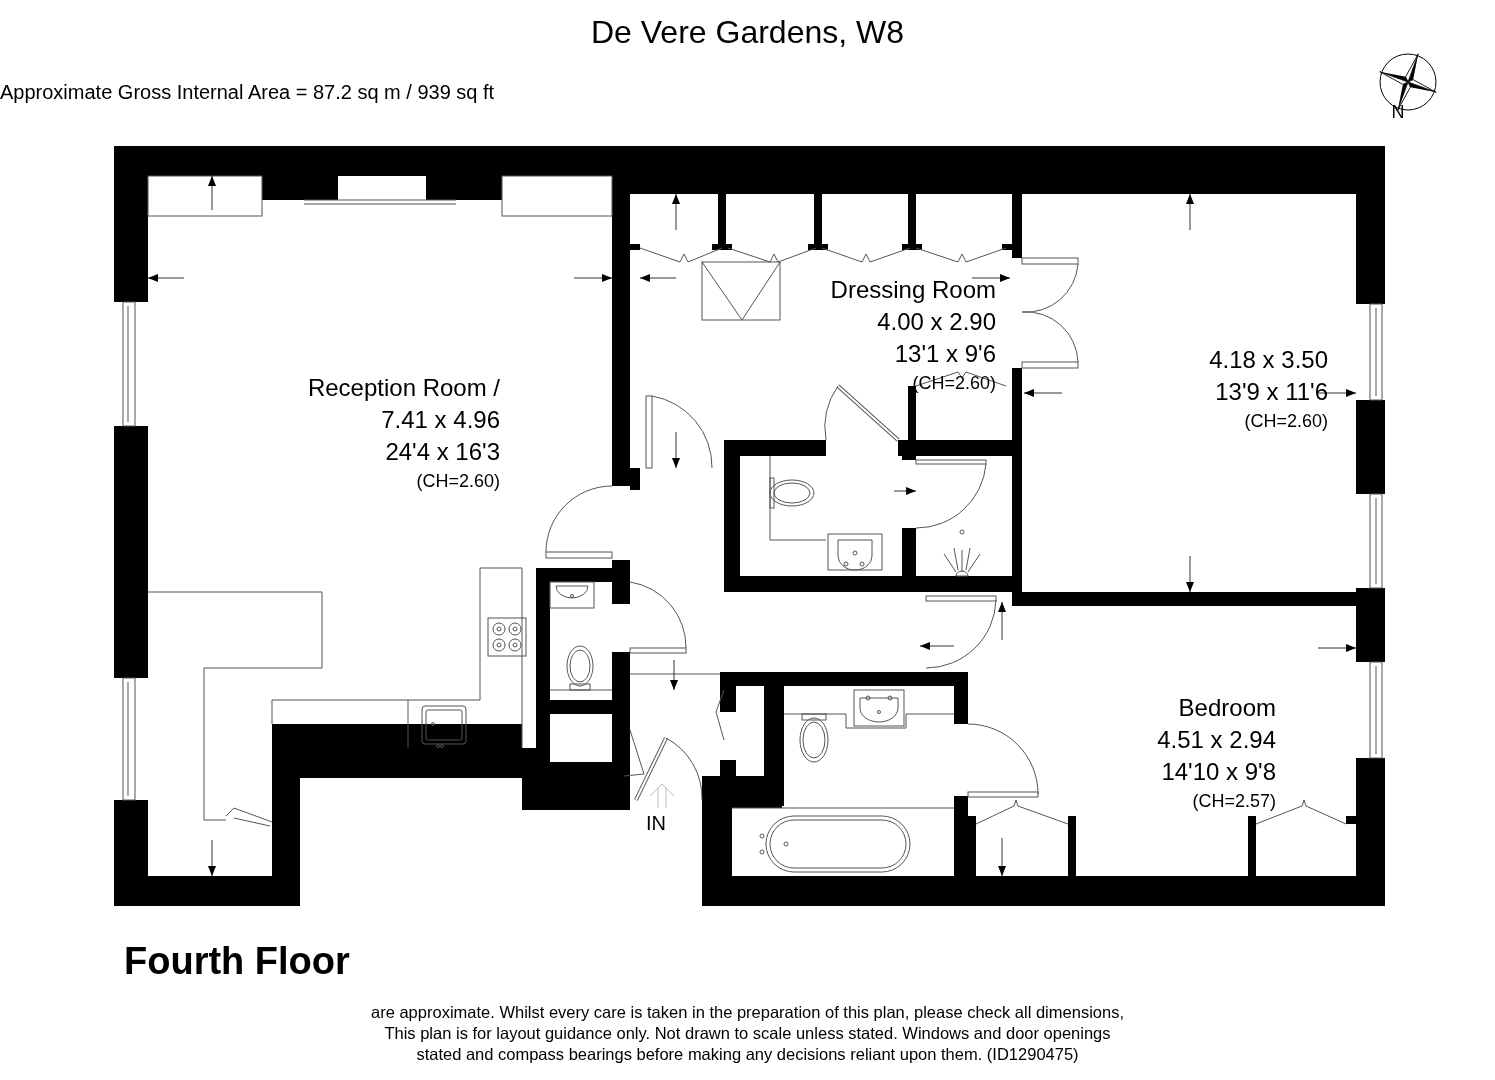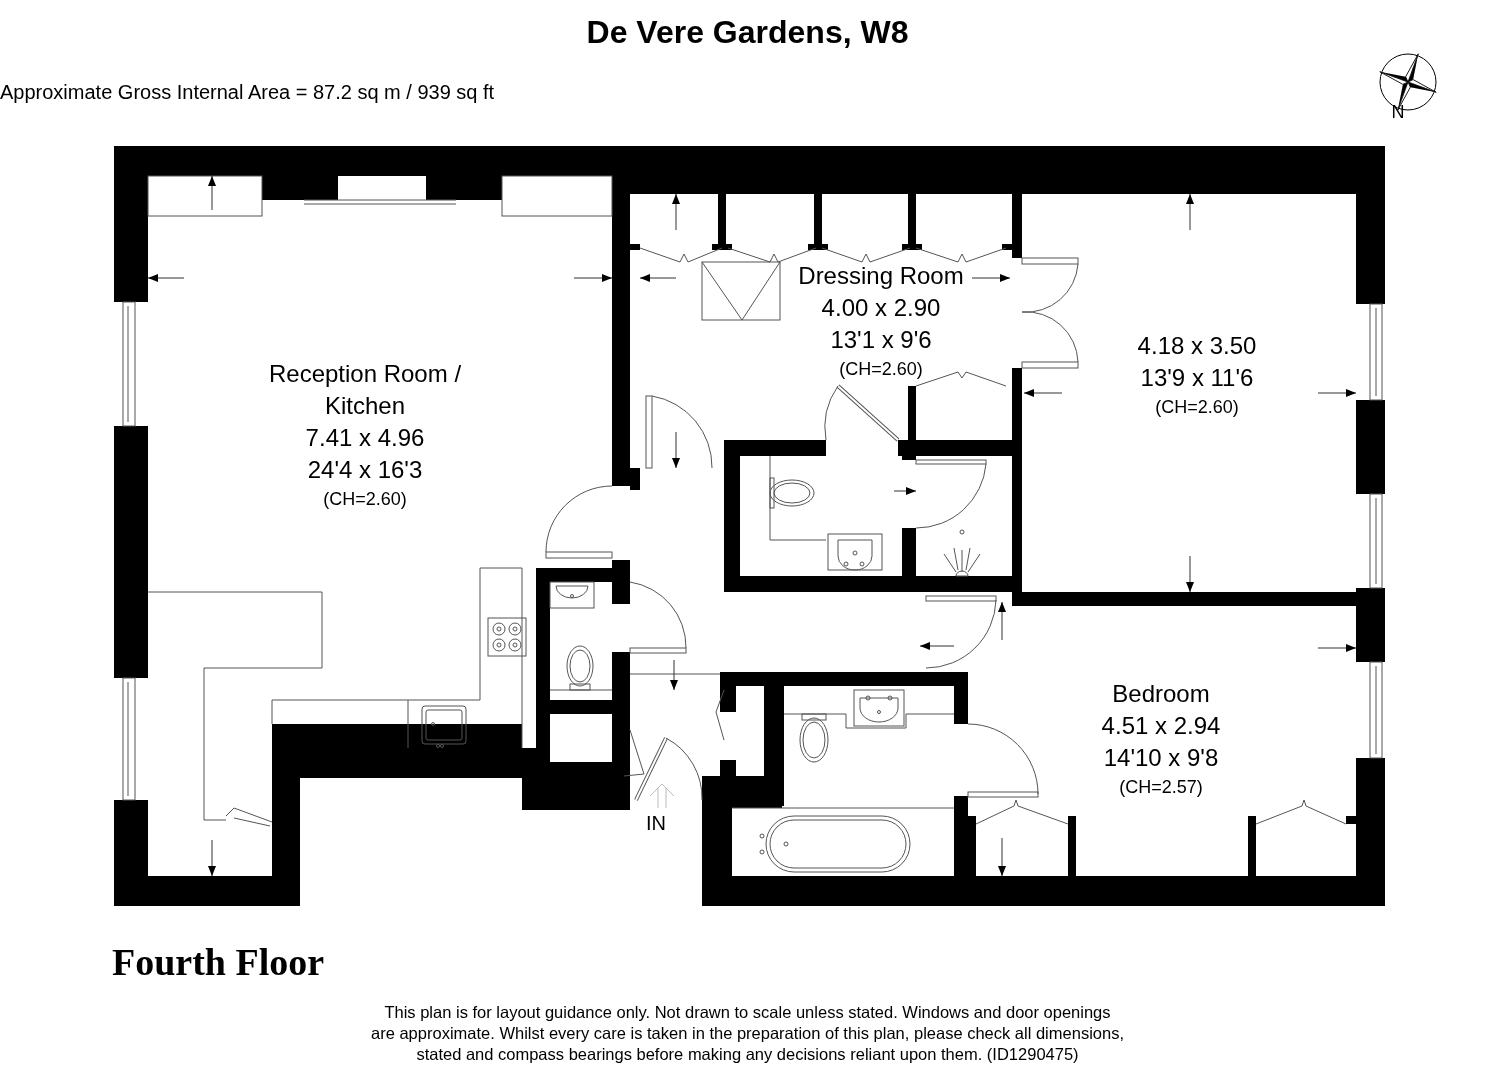--- a/index.html
+++ b/index.html
@@ -1,25 +1,25 @@
 <!DOCTYPE html>
 <html><head>
 <meta charset="utf-8">
 <style>
   html, body { margin:0; padding:0; background:#ffffff; }
   body { width:1495px; height:1080px; position:relative; overflow:hidden; font-family:"Liberation Sans", sans-serif; color:#000; }
-  .title { position:absolute; left:0; width:1495px; top:14px; text-align:center; font-size:32px; font-weight:bold; }
+  .title { position:absolute; left:0; width:1495px; top:14px; text-align:center; font-size:32px; font-weight:normal; }
   .subtitle { position:absolute; left:0; width:1495px; top:81px; text-align:left; font-size:20px; }
   .compass { position:absolute; left:1376px; top:42px; width:64px; height:80px; }
   .compass-n { position:absolute; left:1388px; top:102px; font-size:18px; width:20px; text-align:center; }
   .plan { position:absolute; left:0; top:0; }
-  .room-label { position:absolute; text-align:center; font-size:24px; line-height:32px; }
+  .room-label { position:absolute; text-align:right; font-size:24px; line-height:32px;margin-top:14px; }
   .room-label .ch { font-size:18px; line-height:26px; display:block; }
   .room-label span { display:block; }
-  .floor-name { position:absolute; left:112px; top:940px; font-size:38px; font-weight:bold;font-family:Liberation Serif, serif; }
+  .floor-name { position:absolute; left:124px; top:940px; font-size:38px; font-weight:bold; }
   .disclaimer { position:absolute; left:300px; width:895px; top:1002px; text-align:center; font-size:16.5px; line-height:21px; }
   .in-label { position:absolute; left:646px; top:812px; font-size:20px; }
 </style>
 </head>
 <body>
 
 <div class="title">De Vere Gardens, W8</div>
 <div class="subtitle">Approximate Gross Internal Area = 87.2 sq m / 939 sq ft</div>
 
 <svg class="compass" viewBox="0 0 64 64" width="64" height="64">
@@ -312,21 +312,20 @@
 
   <g fill="none" stroke="#bbb" stroke-width="1">
     <polyline points="650,796 662,784 674,796"></polyline>
     <line x1="658" y1="788" x2="658" y2="808"></line>
     <line x1="666" y1="788" x2="666" y2="808"></line>
   </g>
 </svg>
 
 <div class="room-label" style="left:230px; top:358px; width:270px;">
   <span>Reception Room /</span>
-  <span>Kitchen</span>
   <span>7.41 x 4.96</span>
   <span>24'4 x 16'3</span>
   <span class="ch">(CH=2.60)</span>
 </div>
 
 <div class="room-label" style="left:766px; top:260px; width:230px;">
   <span>Dressing Room</span>
   <span>4.00 x 2.90</span>
   <span>13'1 x 9'6</span>
   <span class="ch">(CH=2.60)</span>
@@ -343,16 +342,16 @@
   <span>4.51 x 2.94</span>
   <span>14'10 x 9'8</span>
   <span class="ch">(CH=2.57)</span>
 </div>
 
 <div class="in-label">IN</div>
 
 <div class="floor-name">Fourth Floor</div>
 
 <div class="disclaimer">
+  <div>are approximate. Whilst every care is taken in the preparation of this plan, please check all dimensions,</div>
   <div>This plan is for layout guidance only. Not drawn to scale unless stated. Windows and door openings</div>
-  <div>are approximate. Whilst every care is taken in the preparation of this plan, please check all dimensions,</div>
   <div>stated and compass bearings before making any decisions reliant upon them. (ID1290475)</div>
 </div>
 
 </body></html>

